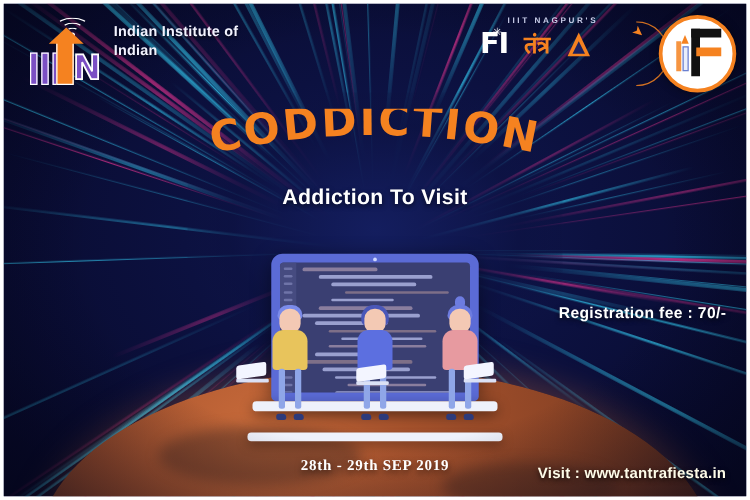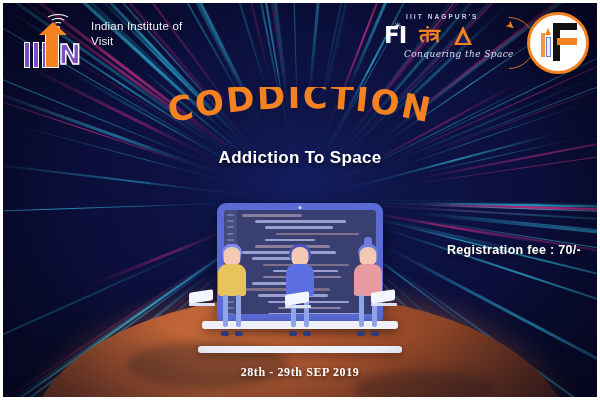--- a/index.html
+++ b/index.html
@@ -36,21 +36,21 @@
     color:#7b4fc4;-webkit-text-stroke:1.4px #ffffff;font-family:"DejaVu Sans",sans-serif;}
   .wifi{position:absolute;left:24px;top:-2px;width:26px;height:18px;}
   .wifi span{position:absolute;left:50%;border:1.6px solid #ffffff;border-bottom-color:transparent;
     border-left-color:transparent;border-right-color:transparent;border-radius:50% 50% 0 0;transform:translateX(-50%);}
   .wifi .w1{width:24px;height:12px;top:0;}
   .wifi .w2{width:15px;height:8px;top:4px;}
   .wifi .w3{width:7px;height:4px;top:8px;}
   .wifi .wd{width:4px;height:4px;border-radius:50%;background:#fff;border:0;top:12px;}
 
   .iiit-text{position:absolute;left:88px;top:16px;color:#f2f3ff;font-size:11.5px;
-    font-weight:400;line-height:1.34;letter-spacing:.2px;text-shadow:0 1px 2px rgba(0,0,0,.6);}
+    font-weight:700;line-height:1.34;letter-spacing:.2px;text-shadow:0 1px 2px rgba(0,0,0,.6);}
 
   
   .tf{position:absolute;right:68px;top:10px;width:145px;height:58px;}
   .tf-pre{position:absolute;left:22px;top:0;font-size:6.5px;letter-spacing:2.1px;color:#c8cde8;font-weight:700;}
   .tf-main{position:absolute;left:0;top:9px;display:flex;align-items:center;gap:13px;}
   .tf-fi{font-size:23px;font-weight:700;color:#ffffff;font-family:"DejaVu Sans",sans-serif;letter-spacing:-1px;}
   .tf-dev{font-size:19px;font-weight:700;color:#f58220;font-family:"DejaVu Sans",sans-serif;letter-spacing:-.5px;}
   .tf-fiesta{font-size:23px;font-weight:700;color:#ffffff;font-family:"DejaVu Sans",sans-serif;letter-spacing:-.6px;}
   .tf-tri{width:0;height:0;border-left:9px solid transparent;border-right:9px solid transparent;
     border-bottom:19px solid #f58220;margin-left:1px;position:relative;}
@@ -420,32 +420,31 @@
           <i></i>
           <i></i>
           <i></i>
         </div>
       <div class="iiit-arrow"></div>
       <div class="iiit-n">N</div>
     </div>
 
     <div class="iiit-text">
       <div>Indian Institute of</div>
-      <div>Visit</div>
+      <div>Indian</div>
     </div>
 
     <div class="tf">
       <div class="tf-star">✳</div>
       <div class="tf-pre">IIIT NAGPUR'S</div>
       <div class="tf-main">
         <span class="tf-fi">FI</span>
         <span class="tf-dev">तंत्र</span>
         <span class="tf-tri"></span>
       </div>
-      <div class="tf-tag">Conquering the Space</div>
       <div class="tf-arc"></div>
       <div class="tf-rocket">➤</div>
     </div>
 
     <div class="badge">
       <div class="badge-rkt">
         <div class="tower"></div>
           <div class="body"></div>
           <div class="tip"></div>
       </div>
@@ -461,18 +460,19 @@
     <svg width="420" height="62" viewBox="0 0 420 62">
       <defs>
           <path id="arc" d="M 10,56 Q 210,-14 410,56"></path>
         </defs>
       <text>
         <textPath href="#arc" startOffset="50%" text-anchor="middle" id="titlepath">CODDICTION</textPath>
       </text>
     </svg>
   </div>
 
-  <div class="subtitle">Addiction To Space</div>
+  <div class="subtitle">Addiction To Visit</div>
 
   <div class="fee">Registration fee : 70/-</div>
   <div class="dates">28th  - 29th  SEP  2019</div>
+  <div class="visit">Visit : www.tantrafiesta.in</div>
 
 </div>
 
 </body></html>

